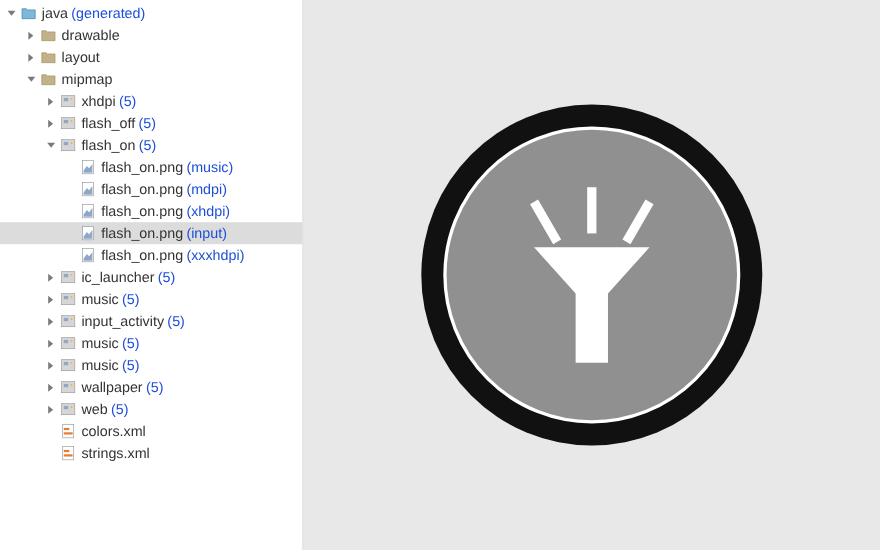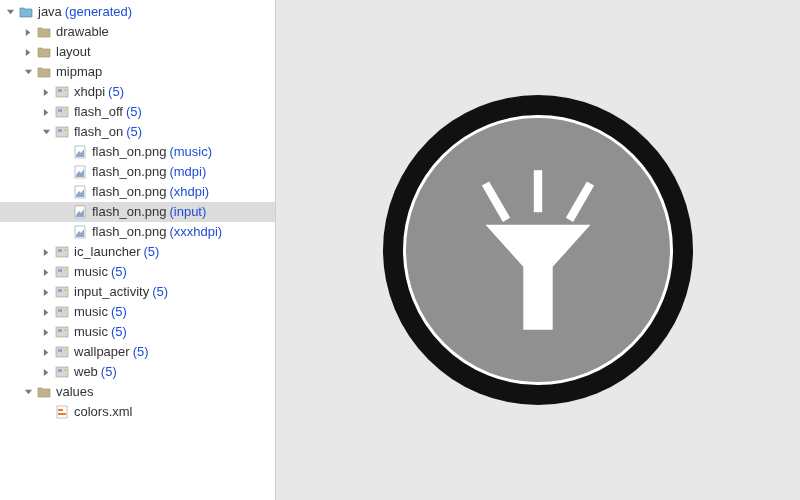--- a/index.html
+++ b/index.html
@@ -344,42 +344,38 @@
       </span>
       <span class="ficon">
         <svg viewBox="0 0 14 14">
           <use href="#i-image-set"></use>
         </svg>
       </span>
       <span class="label">web</span>
       <span class="qual">(5)</span>
     </div>
     <div class="row">
-      <span class="spacer" style="width: 22px;"></span>
-      <span class="arrow">
-        <svg viewBox="0 0 10 10">
-          <use href="#i-arrow-down"></use>
-        </svg>
-      </span>
-      <span class="ficon">
-        <svg viewBox="0 0 14 14">
-          <use href="#i-folder"></use>
-        </svg>
-      </span>
-      <span class="label">values</span>
-    </div>
-    <div class="row">
       <span class="spacer" style="width: 40px;"></span>
       <span class="arrow"></span>
       <span class="ficon">
         <svg viewBox="0 0 14 14">
           <use href="#i-xml-file"></use>
         </svg>
       </span>
       <span class="label">colors.xml</span>
+    </div>
+    <div class="row">
+      <span class="spacer" style="width: 40px;"></span>
+      <span class="arrow"></span>
+      <span class="ficon">
+        <svg viewBox="0 0 14 14">
+          <use href="#i-xml-file"></use>
+        </svg>
+      </span>
+      <span class="label">strings.xml</span>
     </div>
   </div>
 
 <div class="preview">
   <div class="badge-outer">
     <div class="badge-inner">
       <svg viewBox="0 0 100 100" width="210" height="210">
 
         <rect x="48" y="12" width="4" height="20" fill="#fff"></rect>
         <rect x="28" y="17" width="4" height="20" fill="#fff" transform="rotate(-30 30 27)"></rect>

